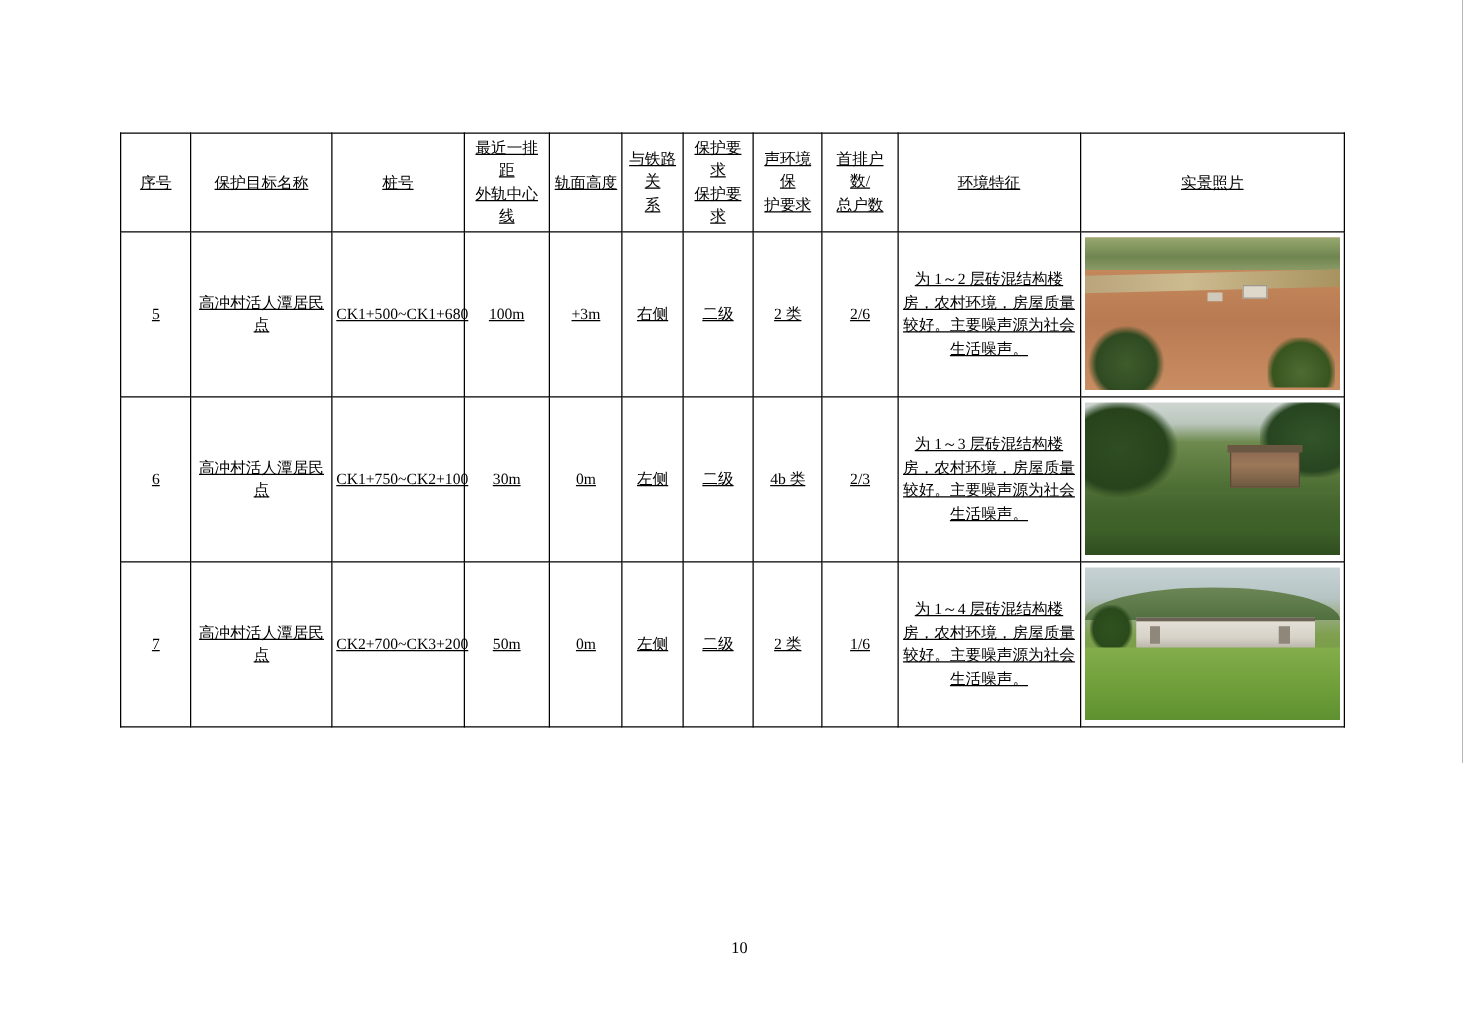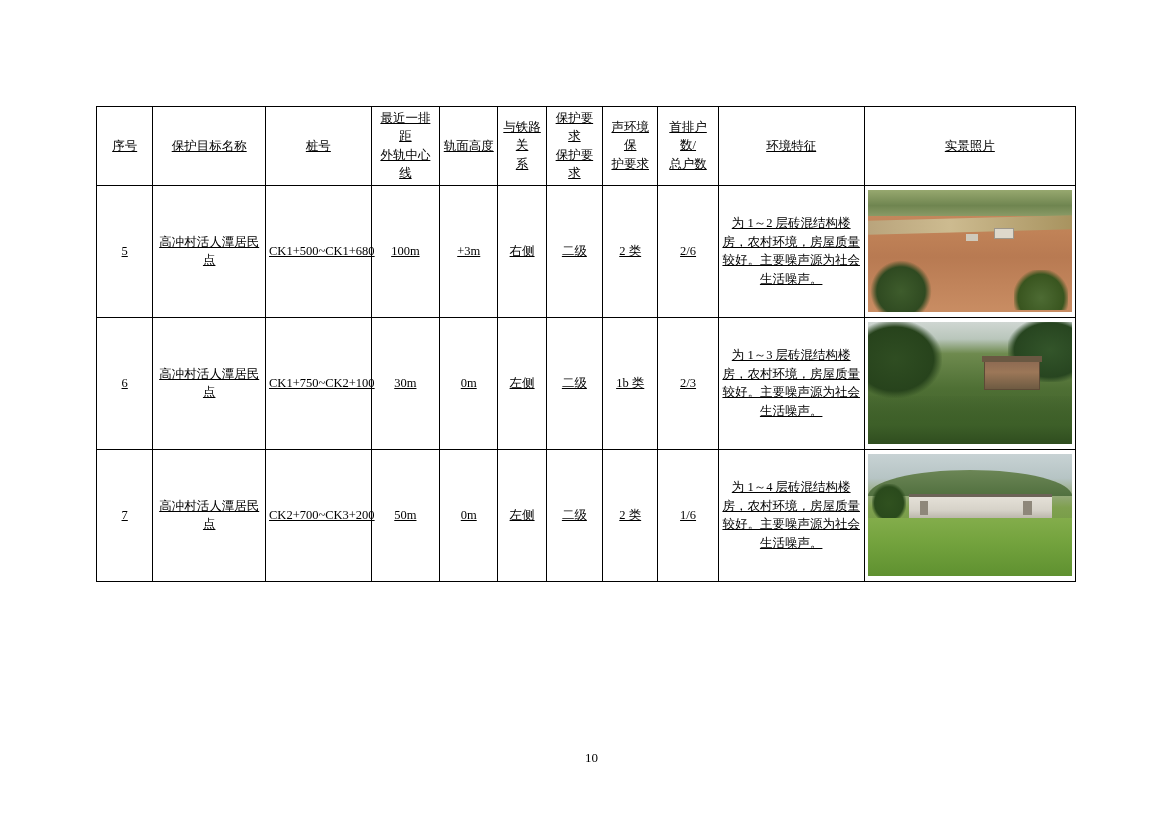--- a/index.html
+++ b/index.html
@@ -282,21 +282,21 @@
           </td>
         </tr>
         <tr>
           <td><span class="u">6</span></td>
           <td><span class="u">高冲村活人潭居民点</span></td>
           <td><span class="u nowrap">CK1+750~CK2+100</span></td>
           <td><span class="u">30m</span></td>
           <td><span class="u">0m</span></td>
           <td><span class="u">左侧</span></td>
           <td><span class="u">二级</span></td>
-          <td><span class="u">1b 类</span></td>
+          <td><span class="u">4b 类</span></td>
           <td><span class="u">2/3</span></td>
           <td class="feature">为 1～3 层砖混结构楼房，农村环境，房屋质量较好。主要噪声源为社会生活噪声。</td>
           <td class="photo-cell">
             <div class="photo ph2">
               <div class="tree-l"></div>
               <div class="tree-r"></div>
               <div class="house"></div>
               <div class="fg"></div>
             </div>
           </td>

